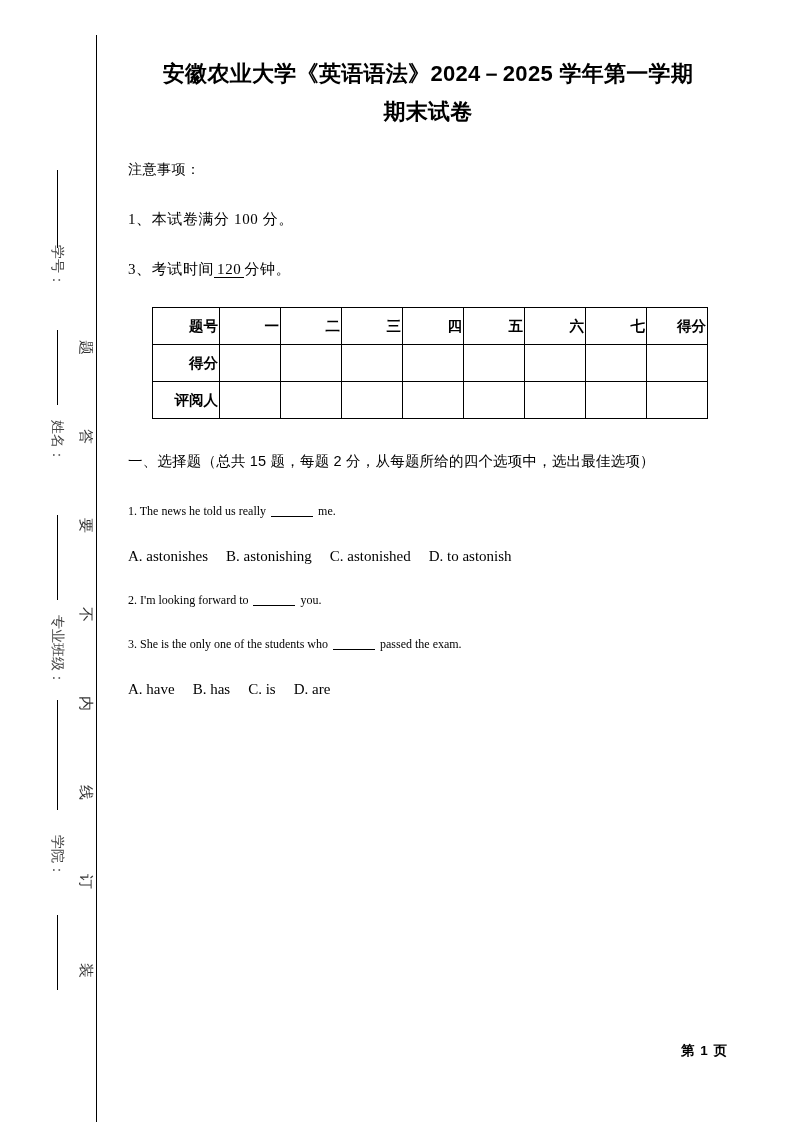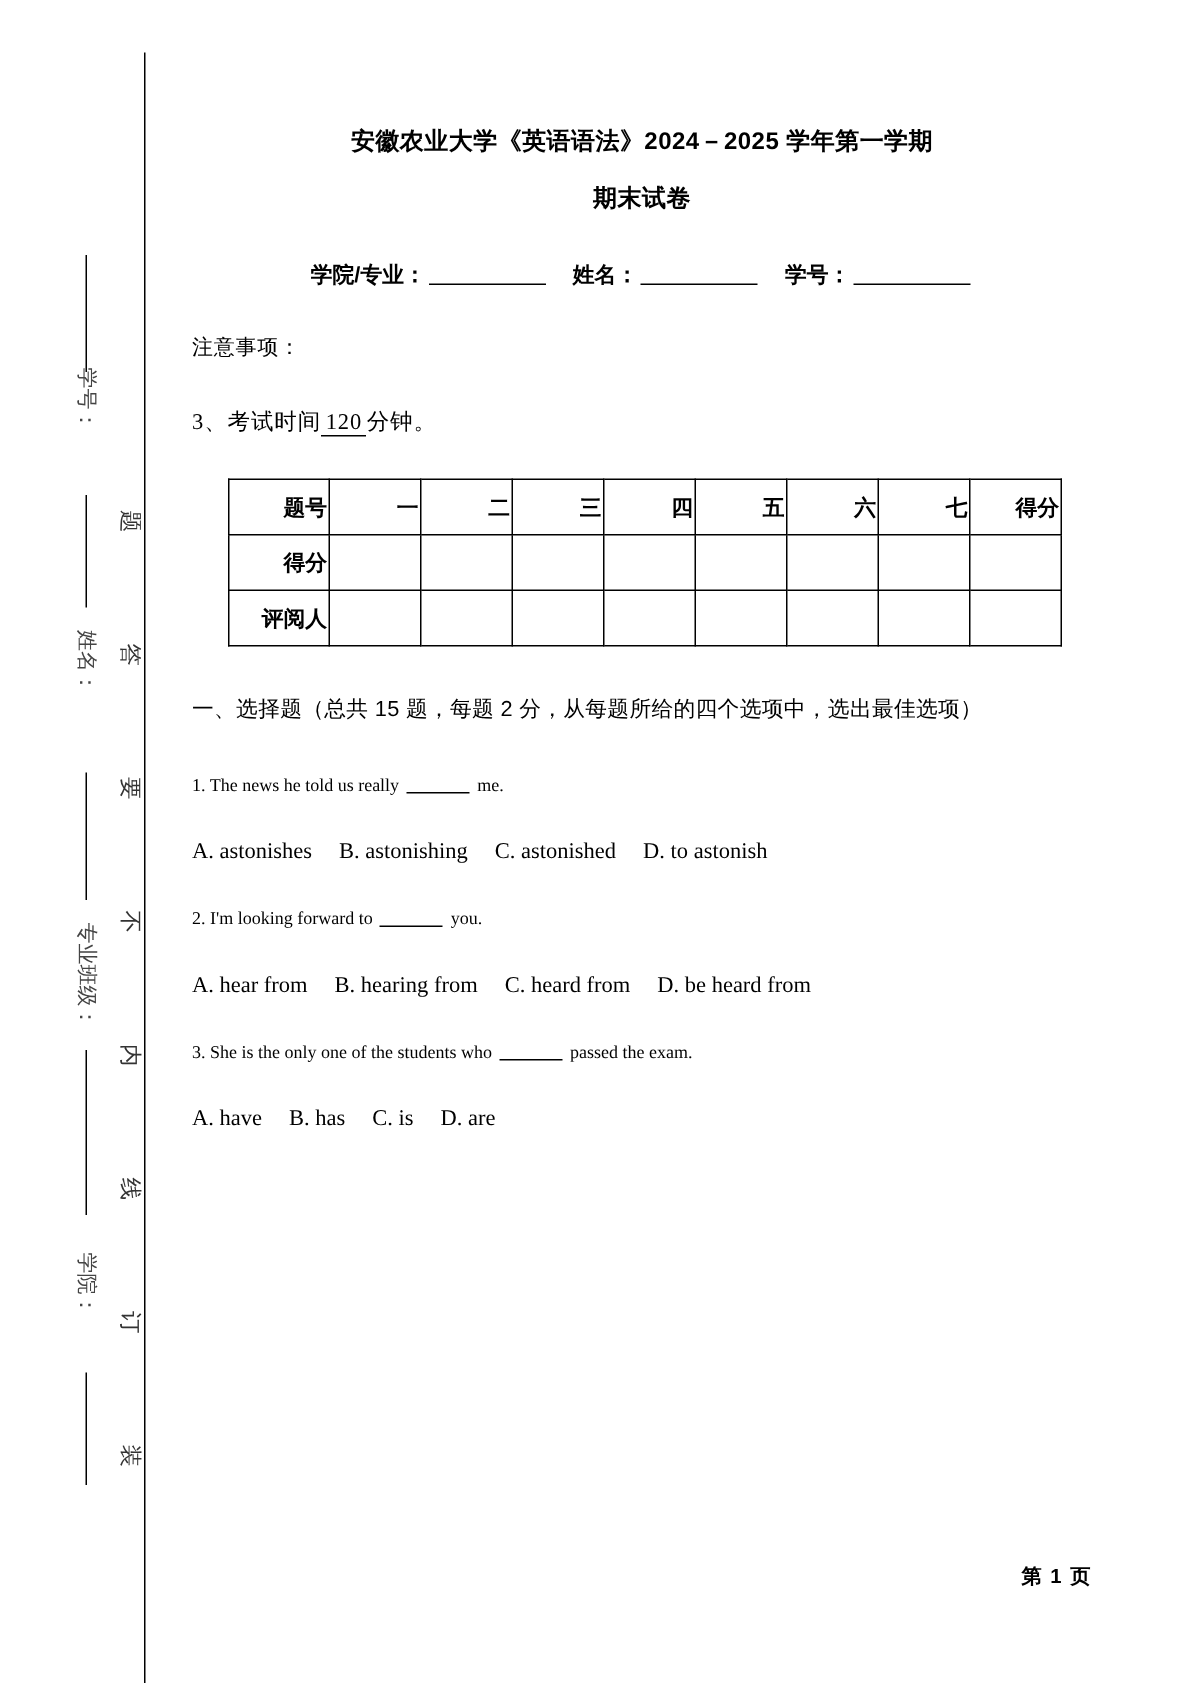--- a/index.html
+++ b/index.html
@@ -77,23 +77,23 @@
   #page-body {
     position: absolute;
     left: 128px;
     top: 0;
     width: 600px;
     height: 1122px;
   }
 
   #doc-title {
     margin: 0;
-    padding-top: 76px;
-    font-family: "Liberation Sans", "DejaVu Sans", sans-serif;
-    font-size: 16px;
+    padding-top: 55px;
+    font-family: "Liberation Sans", "DejaVu Sans", sans-serif;
+    font-size: 22px;
     font-weight: bold;
     line-height: 38px;
     text-align: center;
     letter-spacing: 0.3px;
   }
   #doc-title .title-line2 {
     display: block;
   }
 
   #info-line {
@@ -230,26 +230,24 @@
     </div>
 </div>
 
 <div id="page-body">
 
   <h1 id="doc-title">
     <span>安徽农业大学《英语语法》2024－2025 学年第一学期</span>
     <span class="title-line2">期末试卷</span>
   </h1>
 
-  <div id="info-line">
-    <span>学院/专业：</span><span class="blank"></span><span class="info-gap"></span><span>姓名：</span><span class="blank"></span><span class="info-gap"></span><span>学号：</span><span class="blank"></span>
-  </div>
 
   <div class="notice-heading">注意事项：</div>
 
+  <div class="notice-item">1、本试卷满分 100 分。</div>
 
   <div class="notice-item">
     <span>3、考试时间</span><span class="ul-val">120</span><span>分钟。</span>
   </div>
 
   <table id="score-table">
     <tbody id="score-table-body">
         <tr>
           <td class="rowhead">题号</td>
           <td>一</td>
@@ -285,19 +283,18 @@
         </tr>
       </tbody>
   </table>
 
   <div class="section-heading">一、选择题（总共 15 题，每题 2 分，从每题所给的四个选项中，选出最佳选项）</div>
 
   <div id="questions-container">
       <div class="question-stem"><span>1. The news he told us really </span><span class="inline-blank"></span><span> me.</span></div>
       <div class="question-options"><span class="opt">A. astonishes</span><span class="opt">B. astonishing</span><span class="opt">C. astonished</span><span class="opt">D. to astonish</span></div>
       <div class="question-stem"><span>2. I'm looking forward to </span><span class="inline-blank"></span><span> you.</span></div>
-      <div class="question-options"><span class="opt">A. hear from</span><span class="opt">B. hearing from</span><span class="opt">C. heard from</span><span class="opt">D. be heard from</span></div>
       <div class="question-stem"><span>3. She is the only one of the students who </span><span class="inline-blank"></span><span> passed the exam.</span></div>
       <div class="question-options"><span class="opt">A. have</span><span class="opt">B. has</span><span class="opt">C. is</span><span class="opt">D. are</span></div>
     </div>
 
   <div id="page-footer">第 1 页</div>
 </div>
 
 </body></html>

